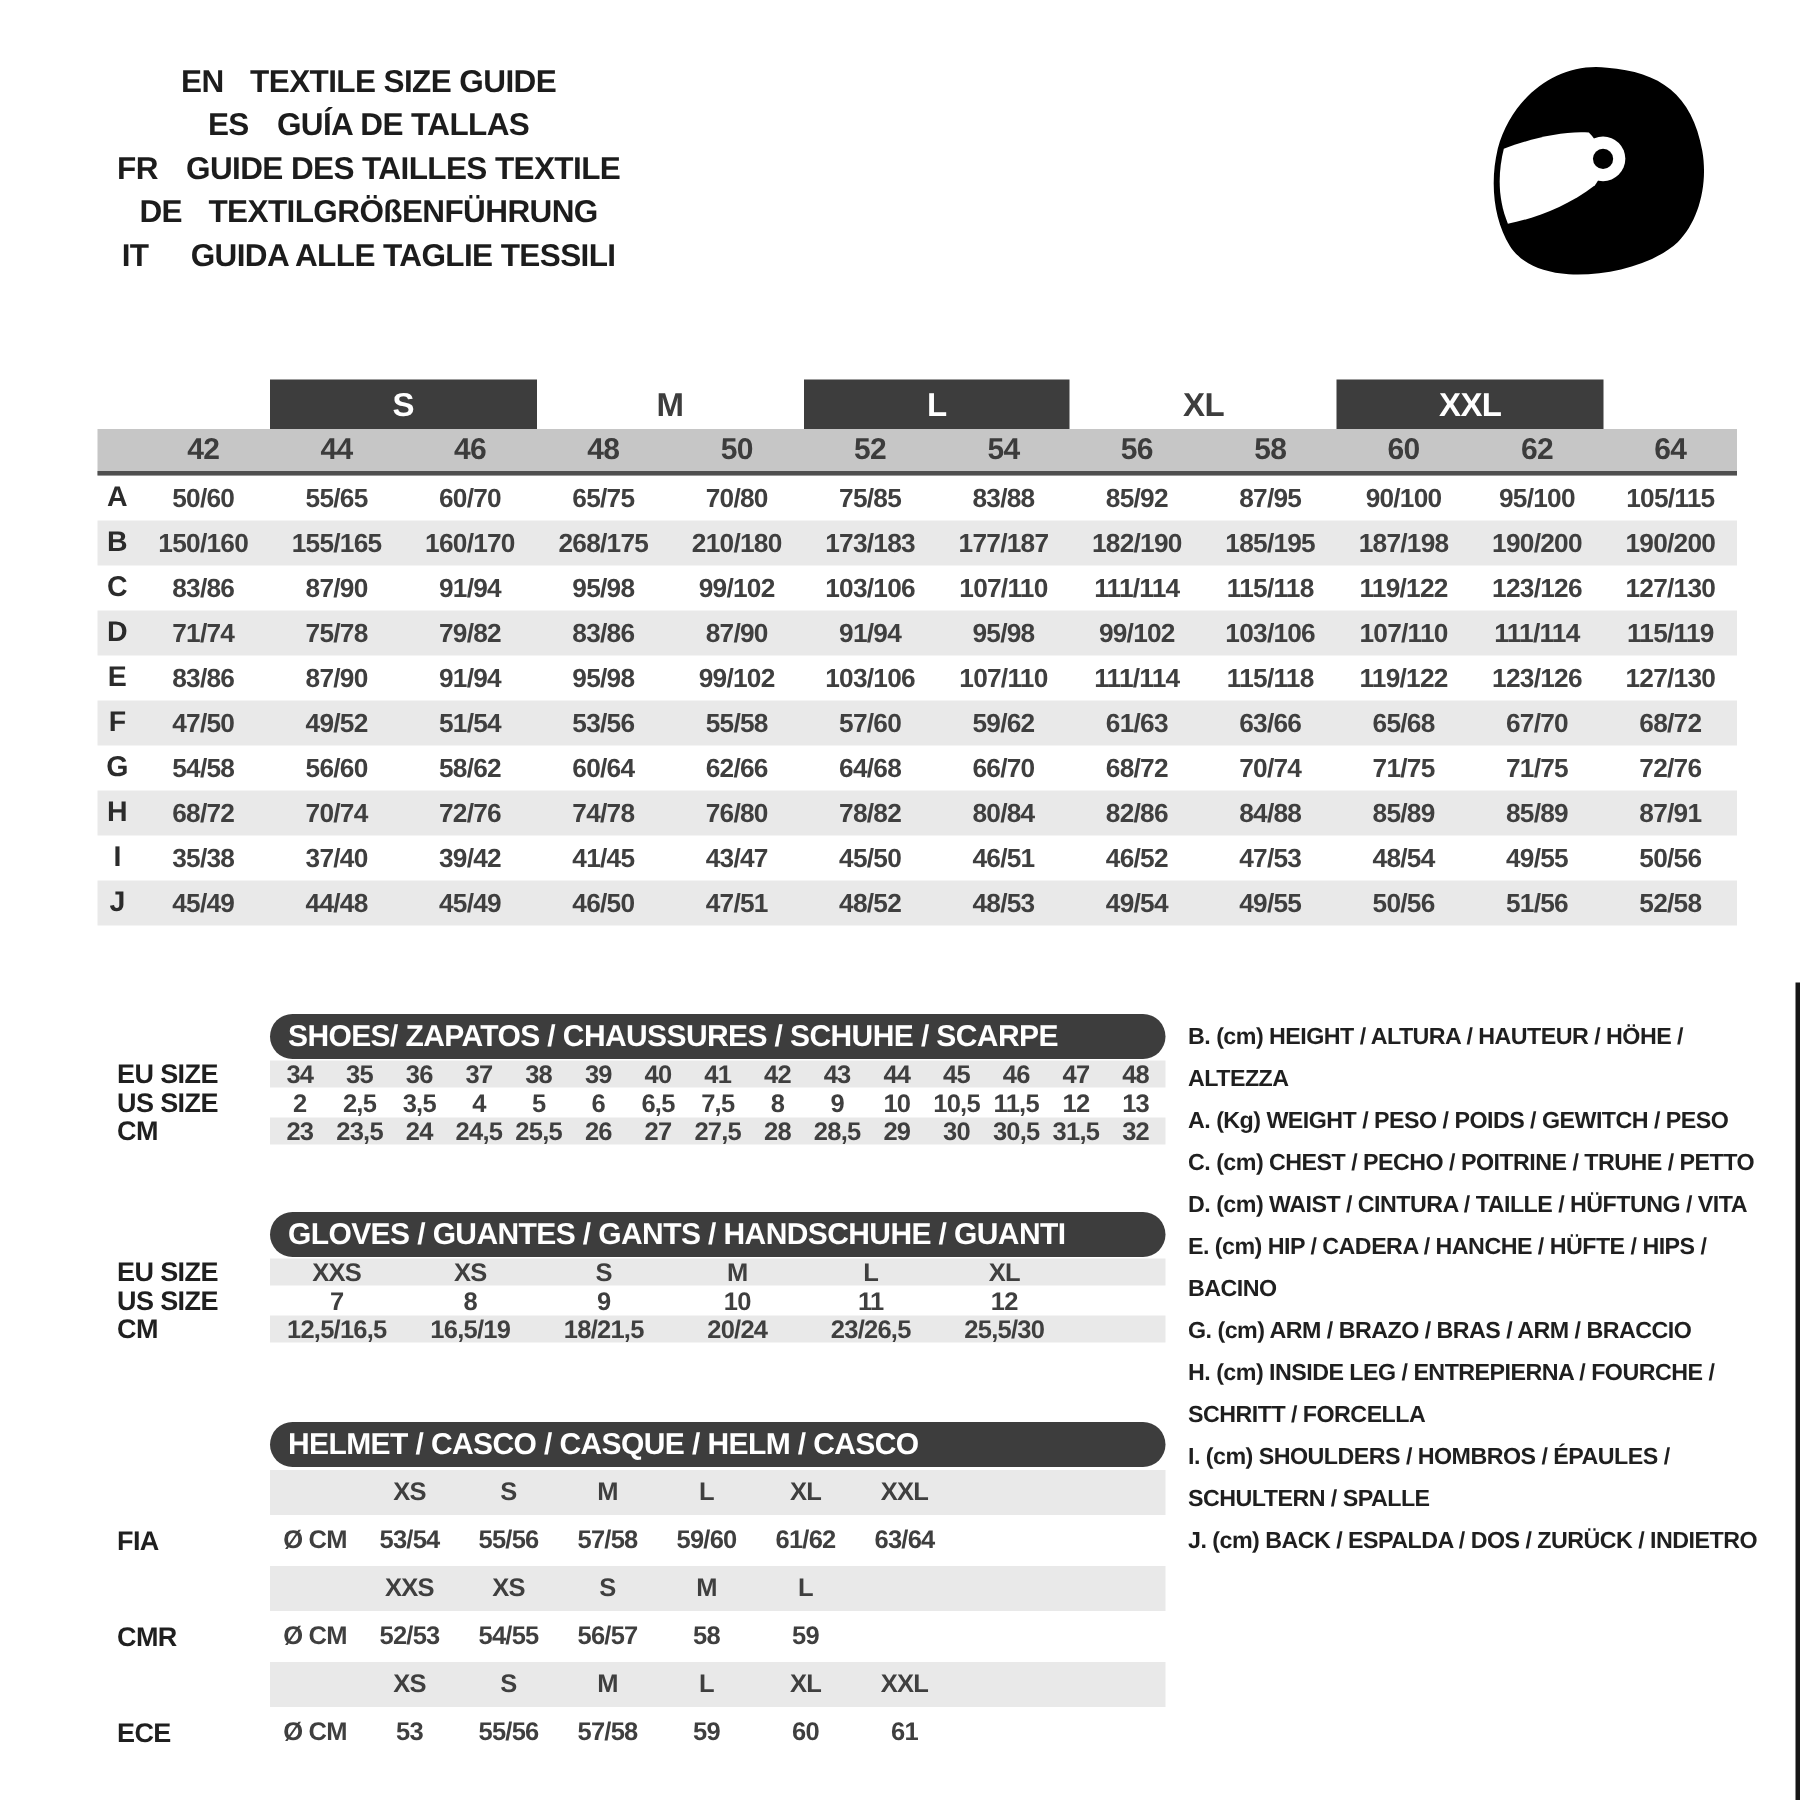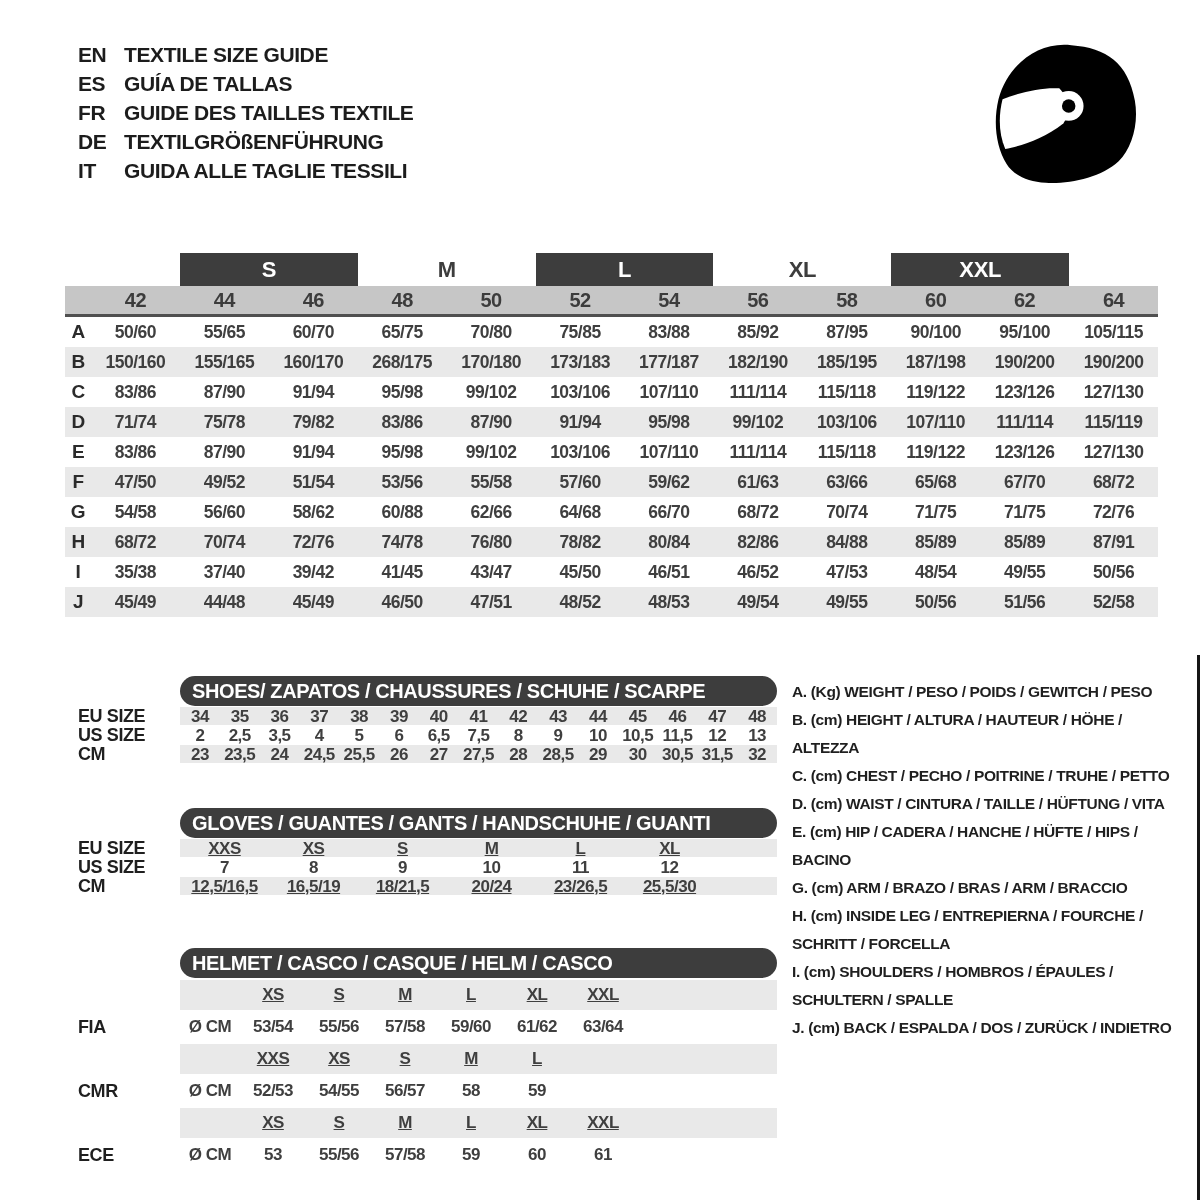--- a/index.html
+++ b/index.html
@@ -2,21 +2,21 @@
 <html><head>
 <meta charset="utf-8">
 <style>
   html,body{margin:0;padding:0;}
   body{
     width:1200px;height:1200px;position:relative;background:#ffffff;overflow:hidden;
     font-family:"Liberation Sans","DejaVu Sans",sans-serif;font-weight:bold;color:#2e2e2e;
   }
   
   #language-block{position:absolute;left:78px;top:40px;}
-  .lang-row{display:flex;line-height:29px;font-size:21px;letter-spacing:-0.4px;color:#1c1c1c;}
+  .lang-row{display:flex;line-height:29px;font-size:21px;letter-spacing:-0.4px;color:#1c1c1c;justify-content:center;}
   .lang-code{width:46px;flex:0 0 46px;}
   
   #helmet-icon{position:absolute;left:985px;top:36px;width:162px;height:156px;}
   
   #main-size-table{position:absolute;left:65px;top:253px;width:1093px;}
   .mt-grid{display:grid;grid-template-columns:26px repeat(12,1fr);}
   #mt-header{height:33px;}
   .mt-group{display:flex;align-items:center;justify-content:center;font-size:22px;letter-spacing:-0.4px;color:#3d3d3d;}
   .mt-group.boxed{background:#3d3d3d;color:#ffffff;}
   #mt-band{height:28px;background:#c6c6c6;border-bottom:3px solid #4f4f4f;}
@@ -36,21 +36,21 @@
   .sec-row{display:flex;height:18px;margin-top:1px;}
   .sec-row.tall{height:30px;margin-top:2px;}
   .sec-label{flex:0 0 115px;display:flex;align-items:center;padding-left:13px;box-sizing:border-box;
              font-size:18px;color:#1f1f1f;letter-spacing:-0.4px;}
   .sec-content{flex:0 0 597px;display:grid;}
   .sec-content.band{background:#e9e9e9;}
   .sec-content .cell{font-size:17px;color:#3f3f3f;}
   .grid-shoes{grid-template-columns:repeat(15,1fr);}
   .grid-gloves{grid-template-columns:repeat(6,89px) 1fr;}
   .grid-helmet{grid-template-columns:60px repeat(6,66px) 1fr;}
-  .size-head{font-size:18px;color:#3c3c3c;text-decoration:underline;}
+  .size-head{font-size:18px;color:#3c3c3c;}
   
   #legend{position:absolute;left:792px;top:678px;width:398px;}
   .legend-item{font-size:15.5px;line-height:28px;letter-spacing:-0.35px;color:#1f1f1f;}
   
   #right-edge-line{position:absolute;right:0;top:655px;width:3px;height:545px;background:#161616;}
 </style>
 </head>
 <body>
 
 <div id="language-block">
@@ -121,21 +121,21 @@
         <div class="cell">90/100</div>
         <div class="cell">95/100</div>
         <div class="cell">105/115</div>
       </div>
       <div class="mt-row mt-grid band">
         <div class="cell row-letter">B</div>
         <div class="cell">150/160</div>
         <div class="cell">155/165</div>
         <div class="cell">160/170</div>
         <div class="cell">268/175</div>
-        <div class="cell">170/180</div>
+        <div class="cell">210/180</div>
         <div class="cell">173/183</div>
         <div class="cell">177/187</div>
         <div class="cell">182/190</div>
         <div class="cell">185/195</div>
         <div class="cell">187/198</div>
         <div class="cell">190/200</div>
         <div class="cell">190/200</div>
       </div>
       <div class="mt-row mt-grid">
         <div class="cell row-letter">C</div>
@@ -195,21 +195,21 @@
         <div class="cell">63/66</div>
         <div class="cell">65/68</div>
         <div class="cell">67/70</div>
         <div class="cell">68/72</div>
       </div>
       <div class="mt-row mt-grid">
         <div class="cell row-letter">G</div>
         <div class="cell">54/58</div>
         <div class="cell">56/60</div>
         <div class="cell">58/62</div>
-        <div class="cell">60/88</div>
+        <div class="cell">60/64</div>
         <div class="cell">62/66</div>
         <div class="cell">64/68</div>
         <div class="cell">66/70</div>
         <div class="cell">68/72</div>
         <div class="cell">70/74</div>
         <div class="cell">71/75</div>
         <div class="cell">71/75</div>
         <div class="cell">72/76</div>
       </div>
       <div class="mt-row mt-grid band">
@@ -435,22 +435,22 @@
           <div class="cell">57/58</div>
           <div class="cell">59</div>
           <div class="cell">60</div>
           <div class="cell">61</div>
         </div>
       </div>
     </div>
 </div>
 
 <div id="legend">
+    <div class="legend-item">B. (cm) HEIGHT / ALTURA / HAUTEUR / HÖHE / ALTEZZA</div>
     <div class="legend-item">A. (Kg) WEIGHT / PESO / POIDS / GEWITCH / PESO</div>
-    <div class="legend-item">B. (cm) HEIGHT / ALTURA / HAUTEUR / HÖHE / ALTEZZA</div>
     <div class="legend-item">C. (cm) CHEST / PECHO / POITRINE / TRUHE / PETTO</div>
     <div class="legend-item">D. (cm) WAIST / CINTURA / TAILLE / HÜFTUNG / VITA</div>
     <div class="legend-item">E. (cm) HIP / CADERA / HANCHE / HÜFTE / HIPS / BACINO</div>
     <div class="legend-item">G. (cm) ARM / BRAZO / BRAS / ARM / BRACCIO</div>
     <div class="legend-item">H. (cm) INSIDE LEG / ENTREPIERNA / FOURCHE / SCHRITT / FORCELLA</div>
     <div class="legend-item">I. (cm) SHOULDERS / HOMBROS / ÉPAULES / SCHULTERN / SPALLE</div>
     <div class="legend-item">J. (cm) BACK / ESPALDA / DOS / ZURÜCK / INDIETRO</div>
   </div>
 
 <div id="right-edge-line"></div>

